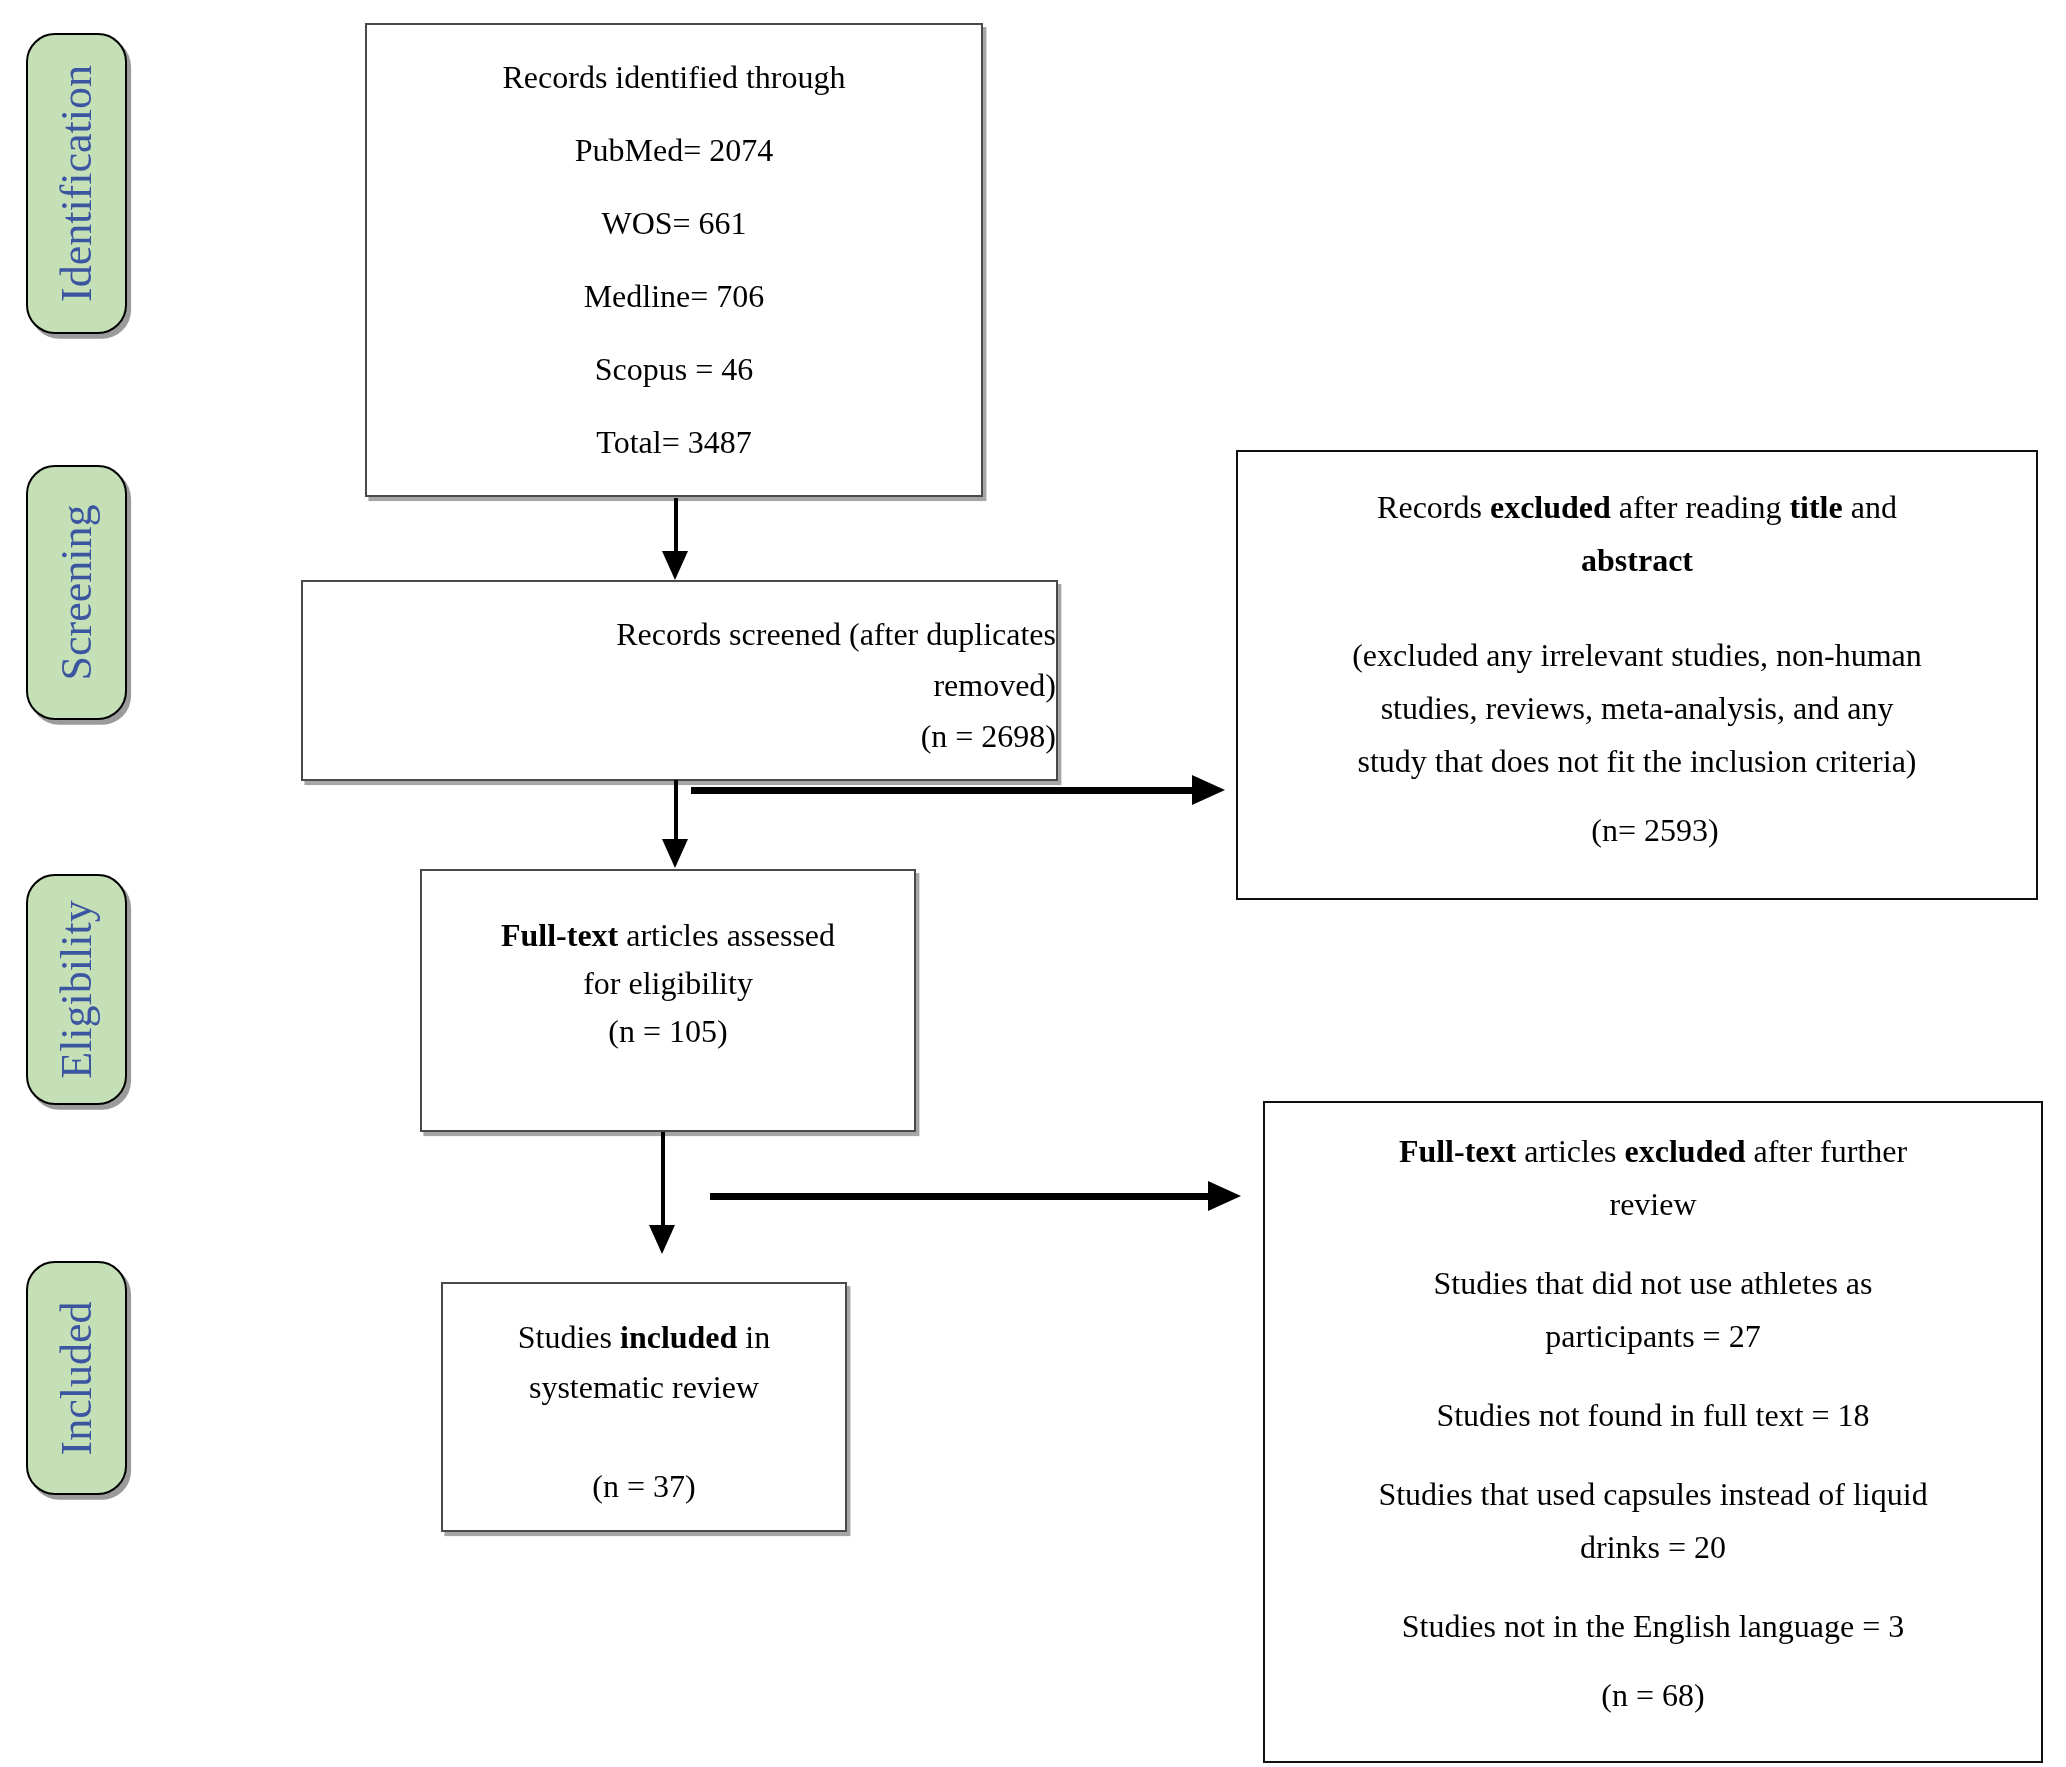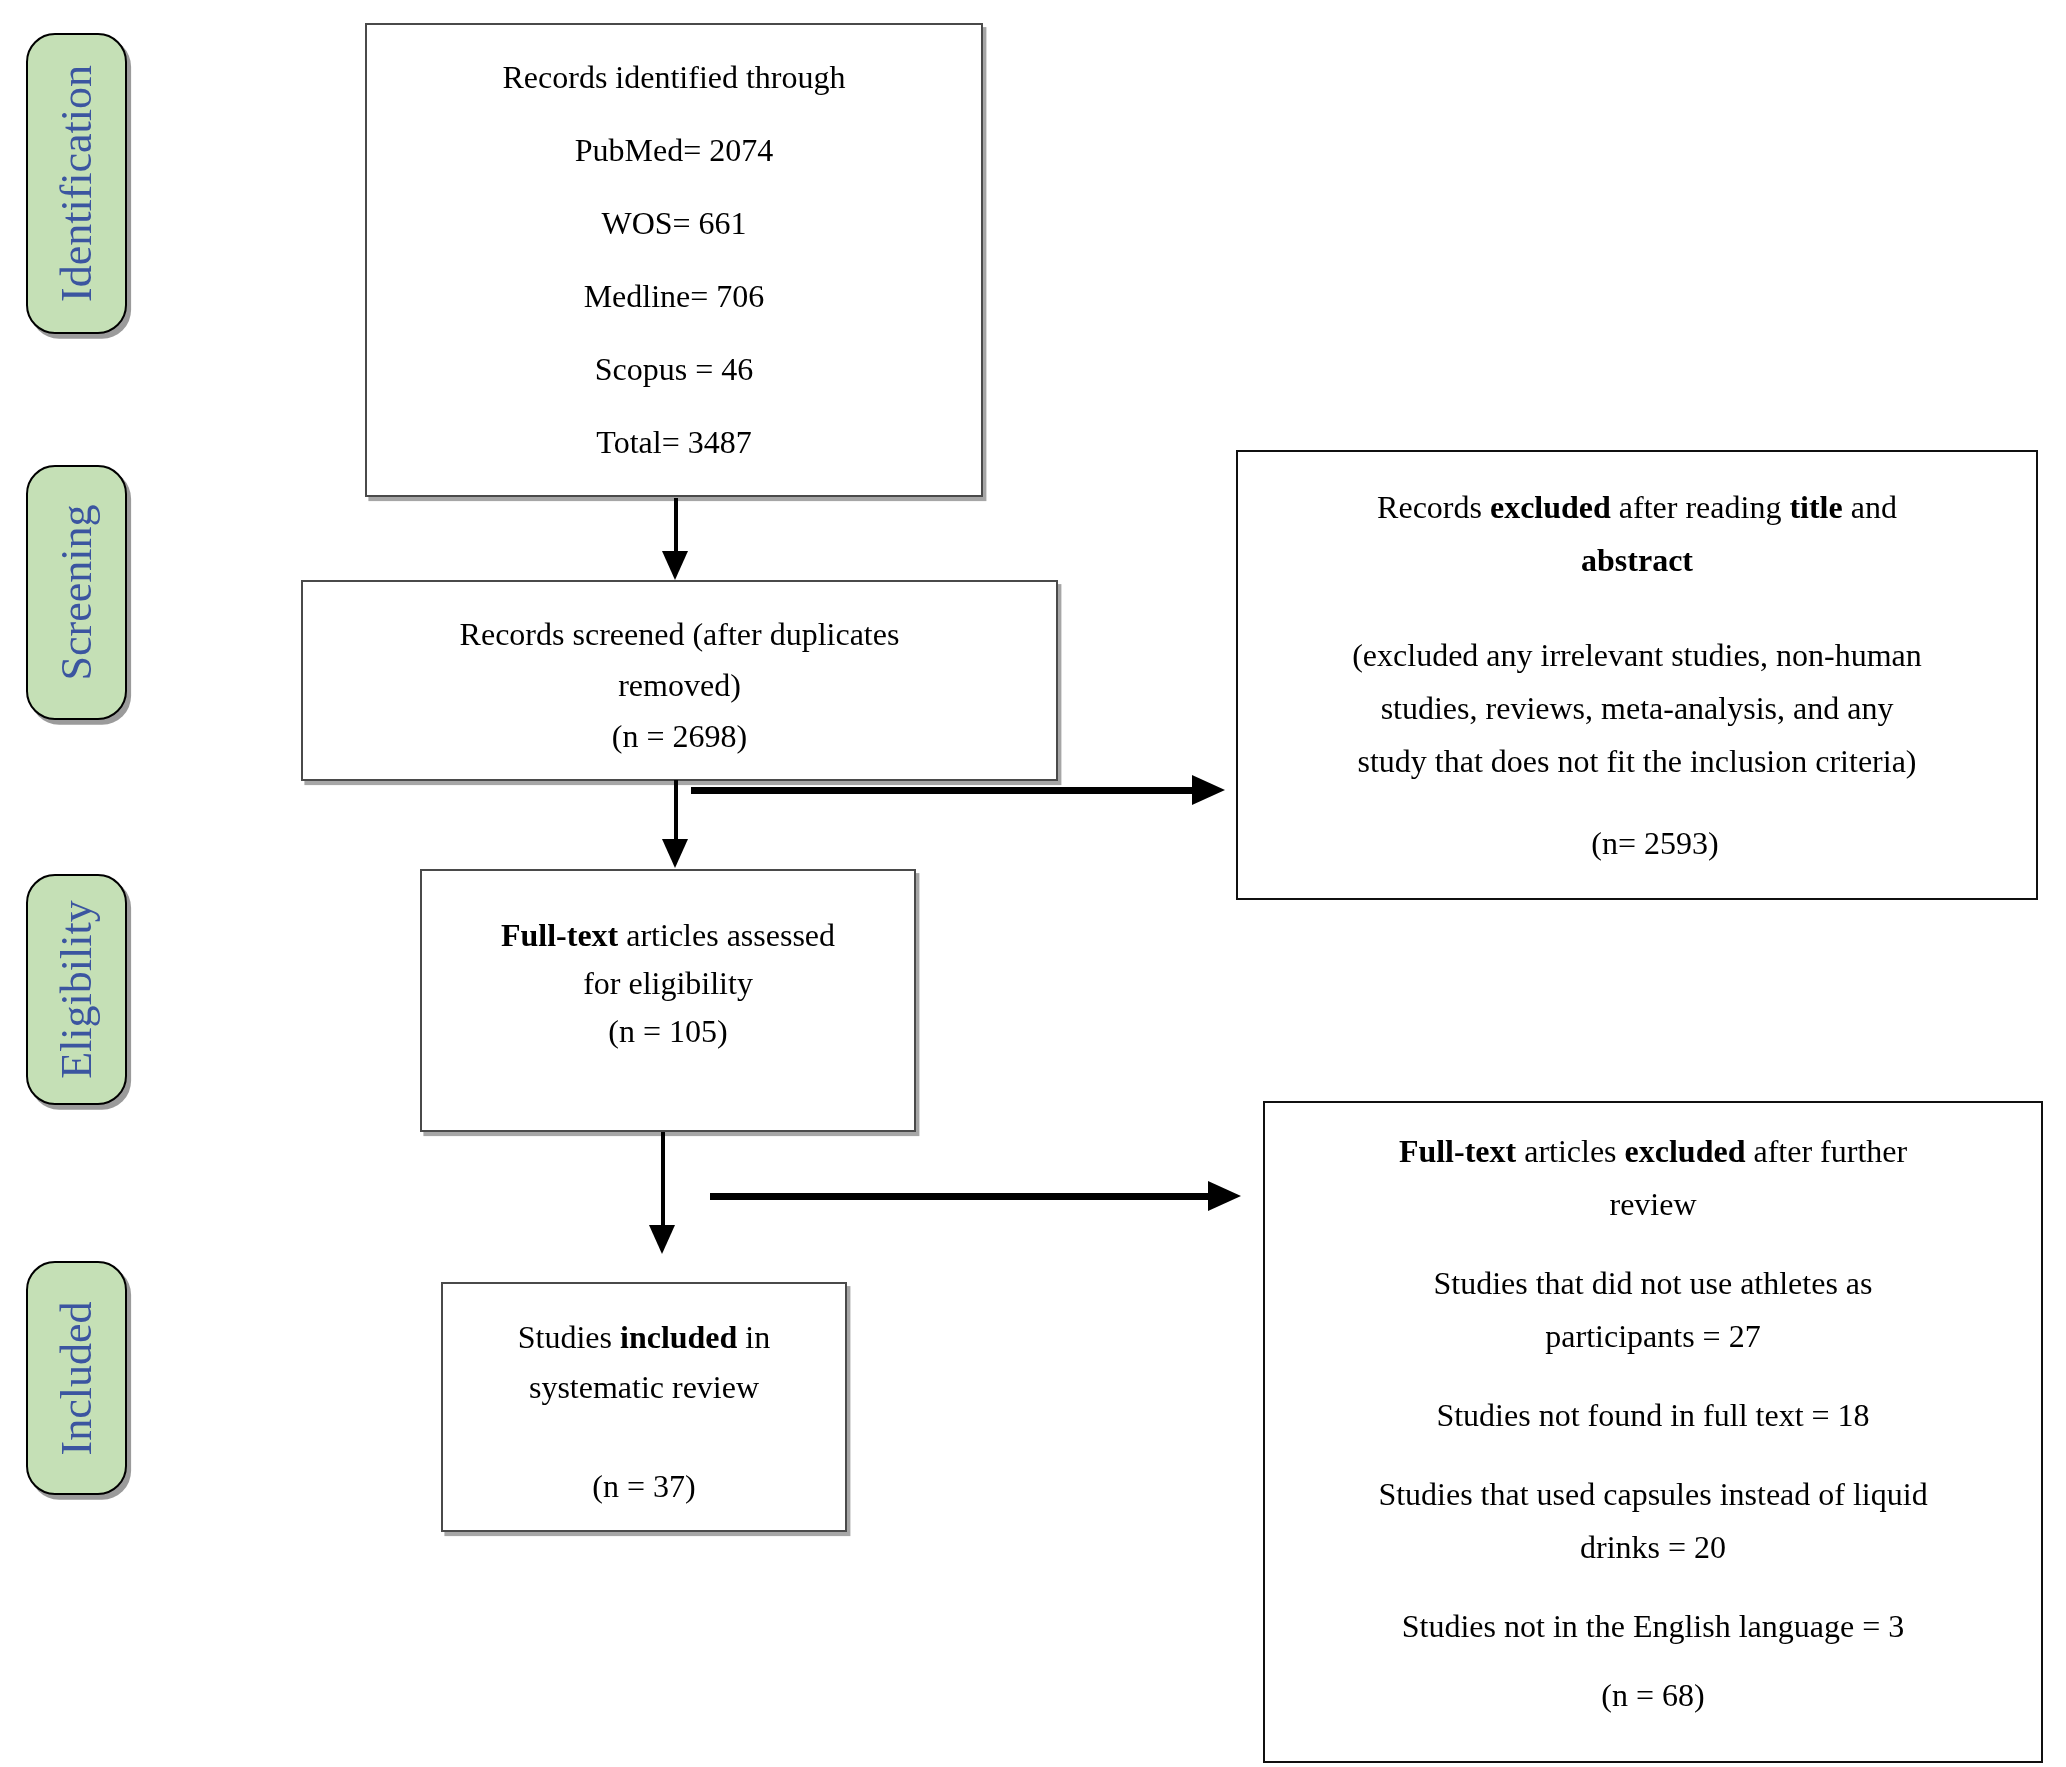--- a/index.html
+++ b/index.html
@@ -30,34 +30,34 @@
   
   .fbox { position:absolute; background:#fff; font-size:32px; text-align:center; }
   .left-box  { border:2.7px solid #4a4a4a; box-shadow:3.4px 4.1px 0 #a6a6a6; }
   .right-box { border:2.1px solid #101010; }
   .fbox .line { white-space:nowrap; }
   .fbox b { font-weight:bold; }
 
   #box-identified { left:365px; top:23px; width:618px; height:474px; }
   #box-identified .lines { display:flex; flex-direction:column; justify-content:space-around; height:100%; padding:16.4px 0; }
 
-  #box-screened { left:301px; top:580px; width:757px; height:201px; padding-top:27px; }
+  #box-screened { left:301px; top:580px; width:757px; height:201px; padding-top:27px;text-align:right; }
   #box-screened .line { line-height:51px; }
 
   #box-eligibility { left:420px; top:869px; width:496px; height:263px; padding-top:40px; }
   #box-eligibility .line { line-height:48px; }
 
   #box-included { left:441px; top:1282px; width:406px; height:250px; padding-top:28px; }
   #box-included .line { line-height:50px; }
   #box-included .n { margin-top:49px; }
 
   #rbox-title-abstract { left:1236px; top:450px; width:802px; height:450px; padding-top:29px; }
   #rbox-title-abstract .line { line-height:53px; }
   #rbox-title-abstract .body { margin-top:42px; }
-  #rbox-title-abstract .n { margin-top:29px;padding-left:36px; }
+  #rbox-title-abstract .n { margin-top:16px;padding-left:36px; }
 
   #rbox-fulltext { left:1263px; top:1101px; width:780px; height:662px; padding-top:22px; }
   #rbox-fulltext .line { line-height:53px; }
   #rbox-fulltext .group { margin-top:26px; }
   #rbox-fulltext .n { margin-top:16px; }
 
   
   .vstem { position:absolute; width:4.1px;  background:var(--arrow,#000); }
   .hstem { position:absolute; height:6.8px; background:var(--arrow,#000); }
   .vhead { position:absolute; width:0; height:0;

